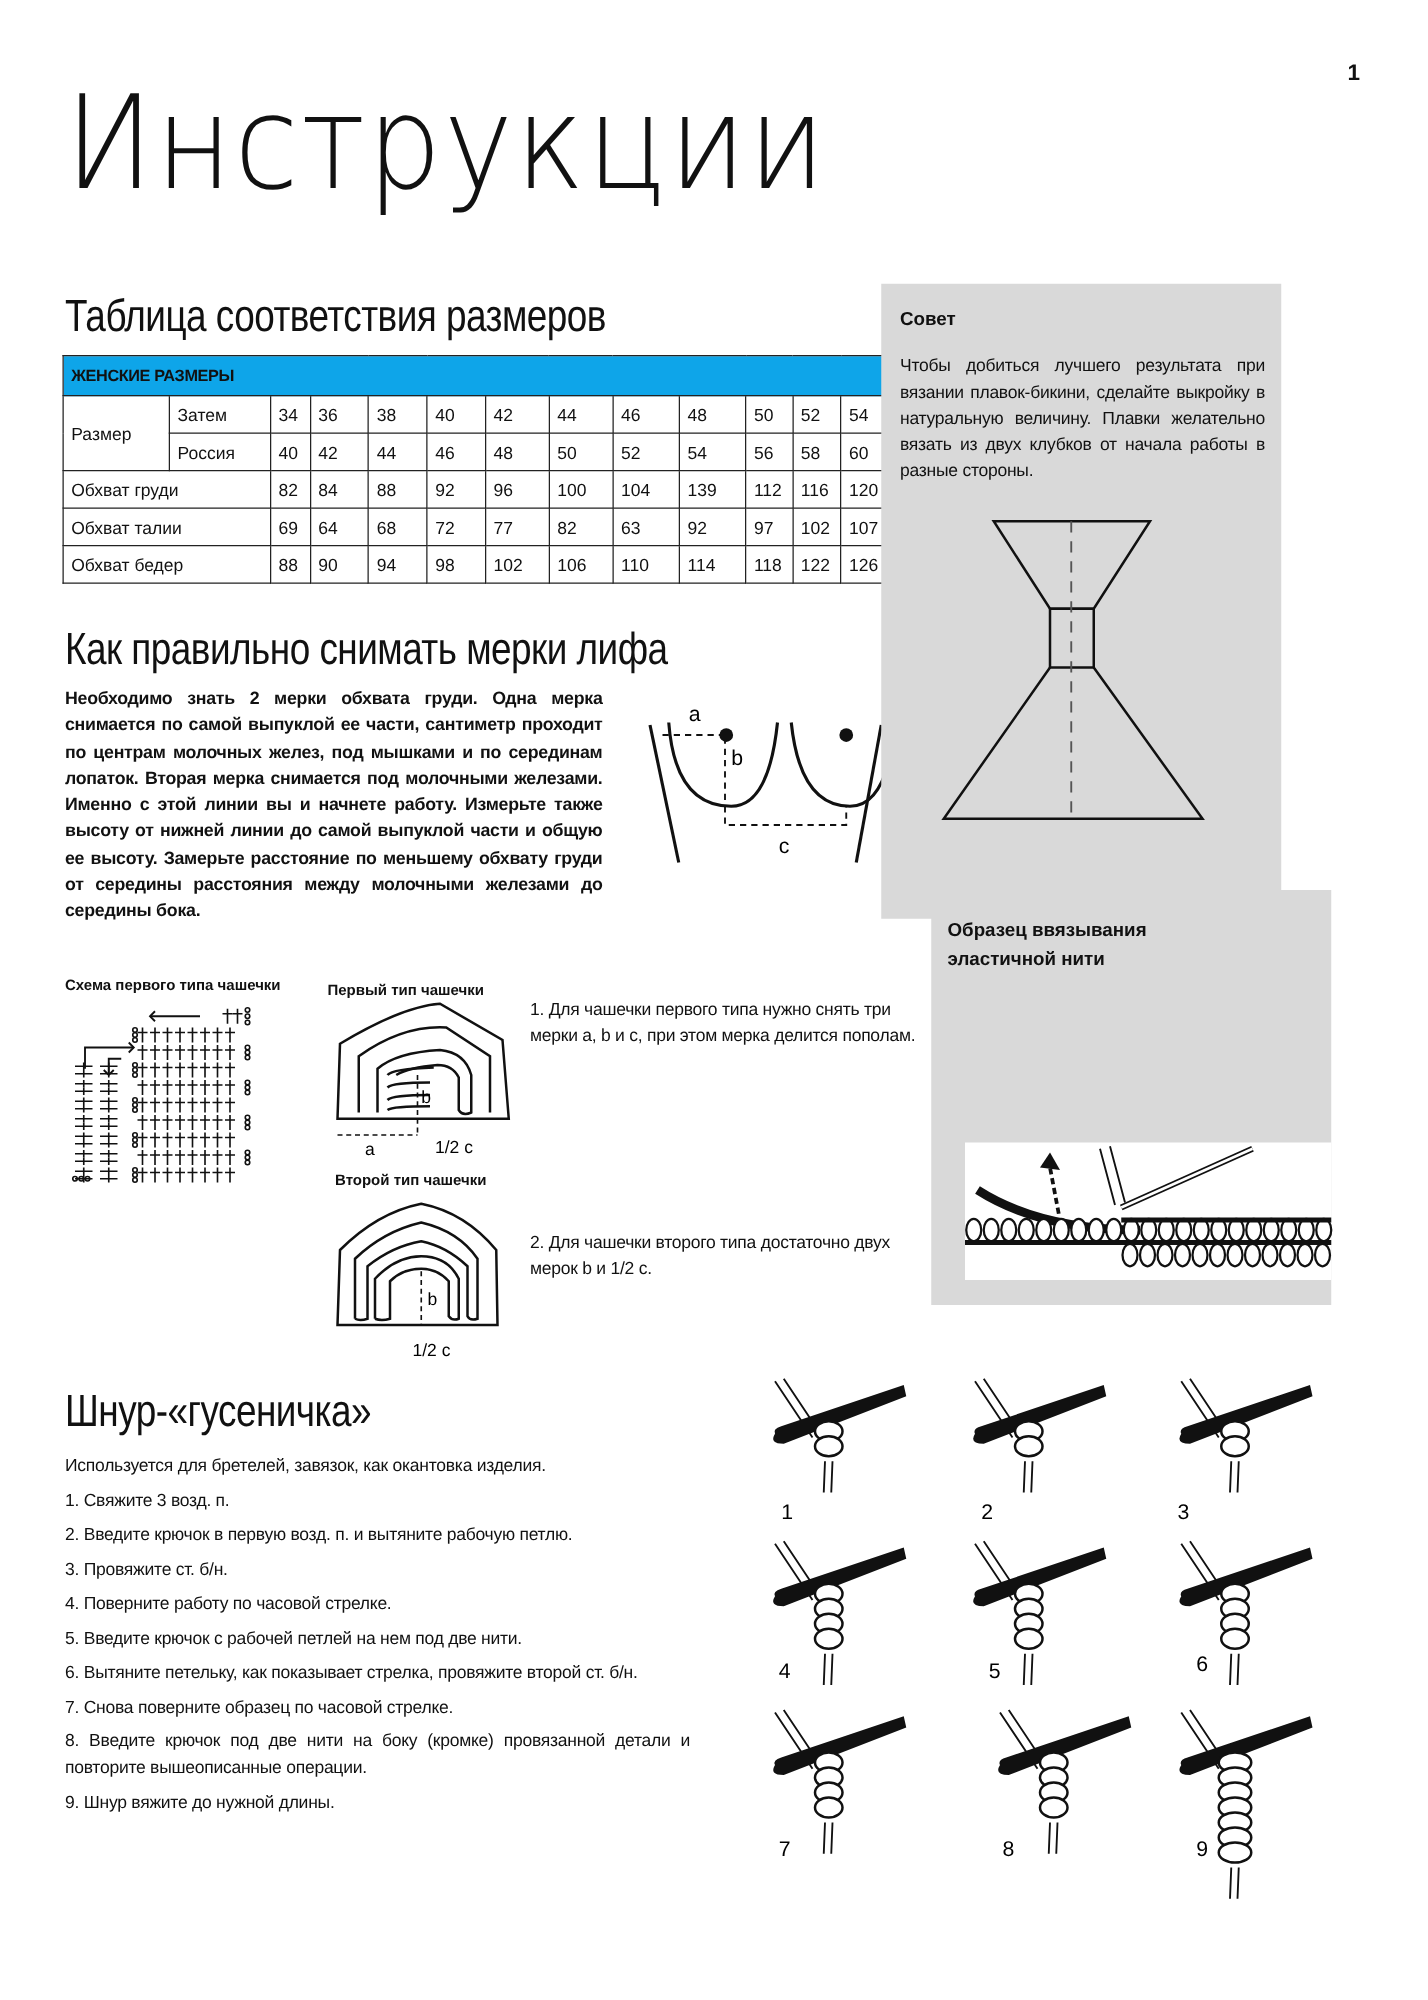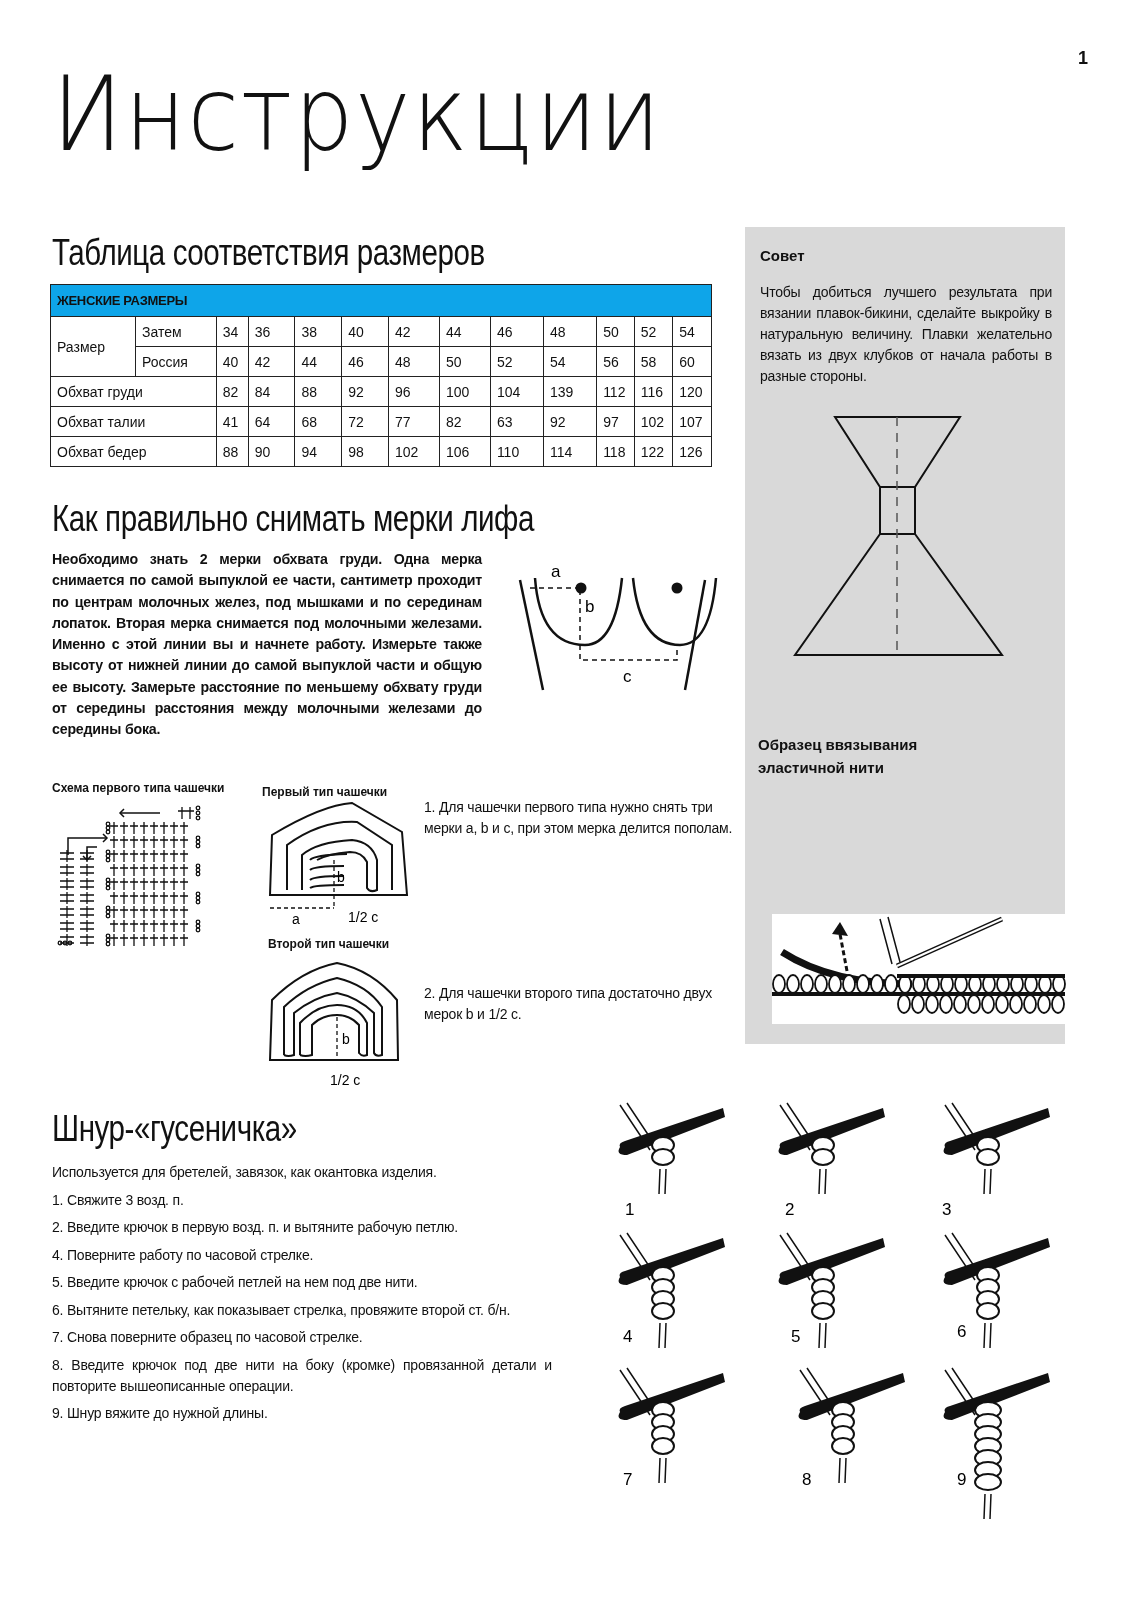--- a/index.html
+++ b/index.html
@@ -78,21 +78,21 @@
     <td>96</td>
     <td>100</td>
     <td>104</td>
     <td>139</td>
     <td>112</td>
     <td>116</td>
     <td>120</td>
   </tr>
   <tr>
     <td colspan="2">Обхват талии</td>
-    <td>41</td>
+    <td>69</td>
     <td>64</td>
     <td>68</td>
     <td>72</td>
     <td>77</td>
     <td>82</td>
     <td>63</td>
     <td>92</td>
     <td>97</td>
     <td>102</td>
     <td>107</td>
@@ -312,21 +312,21 @@
     <path d="M22 100 L22 52 Q45 30 75 23 Q105 30 120 52 L120 100 Q114 102 112 98 L112 58 Q95 42 75 38 Q52 42 32 58 L32 100 Q26 102 22 100"></path>
     <path d="M38 100 L38 68 Q55 50 75 50 Q96 50 105 68 L105 100 Q100 102 97 98 L97 70 Q88 60 75 60 Q60 60 50 70 L50 100 Q43 102 38 100"></path>
   </g>
   <path d="M75 62 L75 105" fill="none" stroke="#111" stroke-width="1.3" stroke-dasharray="4,3"></path>
   <text x="80" y="89" font-size="14" font-family="Liberation Sans, sans-serif">b</text>
   <text x="68" y="130" font-size="14" font-family="Liberation Sans, sans-serif">1/2 c</text>
 </svg>
 
 <div class="abs note" style="left:424px;top:983px;width:310px">2. Для чашечки второго типа достаточно двух мерок b и 1/2 c.</div>
 
-<div class="abs sidebar-box" style="left:745px;top:227px;width:320px;height:508px">
+<div class="abs sidebar-box" style="left:705px;top:227px;width:320px;height:508px">
   <div class="abs box-title" style="left:15px;top:18px">Совет</div>
   <div class="abs box-text" style="left:15px;top:55px;width:292px">Чтобы добиться лучшего результата при вязании плавок-бикини, сделайте выкройку в натуральную величину. Плавки желательно вязать из двух клубков от начала работы в разные стороны.</div>
   <svg class="abs" style="left:50px;top:190px" width="220" height="240">
     <g fill="none" stroke="#111" stroke-width="2">
       <path d="M40 0 L165 0 L120 70 L85 70 Z"></path>
       <rect x="85" y="70" width="35" height="47"></rect>
       <path d="M85 117 L0 238 L207 238 L120 117"></path>
     </g>
     <path d="M102 0 L102 238" fill="none" stroke="#555" stroke-width="1.5" stroke-dasharray="9,7"></path>
   </svg>
@@ -381,20 +381,21 @@
         <path d="M125 62 L293 62" stroke="#111" stroke-width="4"></path>
       </g>
   </svg>
 </div>
 
 <div class="abs h2 cord-title">Шнур-«гусеничка»</div>
 <div class="abs cord-list">
   <p>Используется для бретелей, завязок, как окантовка изделия.</p>
   <p>1. Свяжите 3 возд. п.</p>
   <p>2. Введите крючок в первую возд. п. и вытяните рабочую петлю.</p>
+  <p>3. Провяжите ст. б/н.</p>
   <p>4. Поверните работу по часовой стрелке.</p>
   <p>5. Введите крючок с рабочей петлей на нем под две нити.</p>
   <p class="two">6. Вытяните петельку, как показывает стрелка, провяжите второй ст. б/н.</p>
   <p>7. Снова поверните образец по часовой стрелке.</p>
   <p class="two">8. Введите крючок под две нити на боку (кромке) провязанной детали и повторите вышеописанные операции.</p>
   <p>9. Шнур вяжите до нужной длины.</p>
 </div>
 
 <svg class="abs" style="left:595px;top:1085px" width="470" height="440">
   <g id="cord-figs">

